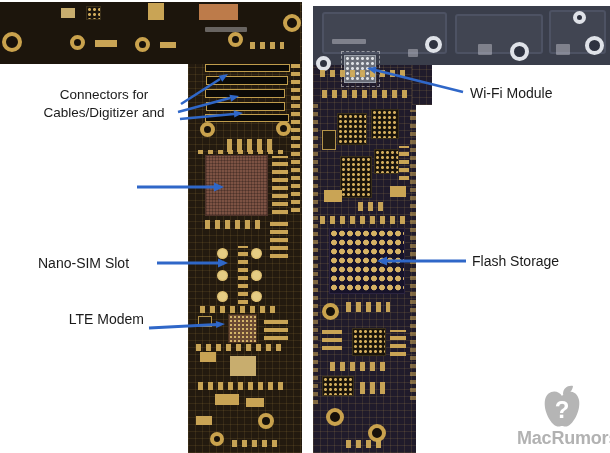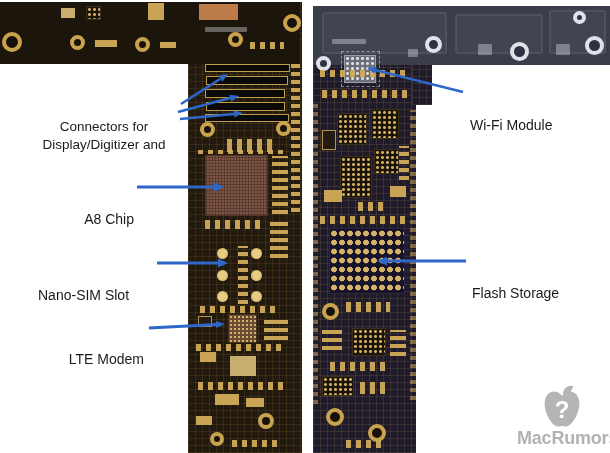--- a/index.html
+++ b/index.html
@@ -40,21 +40,21 @@
         background-image:radial-gradient(circle at 2.5px 2.5px,#dde0e4 1.2px,rgba(0,0,0,0) 1.7px);
         background-size:5px 5px;}
   .flash{background-color:#17132a;border:1px solid #2c2440;
          background-image:radial-gradient(circle at 4px 4.5px,#d6b264 2.6px,rgba(0,0,0,0) 3.2px);
          background-size:8px 9px;}
   .simdot{border-radius:50%;background:radial-gradient(circle,#e6cd84 0 45%,#c9a24d 100%);}
   .chipdark{background:#241c12;border:1px solid #b5944a;box-sizing:border-box;}
   .shield{border:2px solid #4d5263;border-radius:3px;background:rgba(255,255,255,.04);box-sizing:border-box;}
   .wtext{background:rgba(228,228,236,.38);border-radius:1px;}
   
-  .lab{position:absolute;font-size:13.5px;line-height:17.5px;color:#1a1a1a;white-space:nowrap;margin-top:32px;}
+  .lab{position:absolute;font-size:13.5px;line-height:17.5px;color:#1a1a1a;white-space:nowrap;}
   .lab div{display:block;}
   .arrow-svg{position:absolute;left:0;top:0;pointer-events:none;}
   .brand{position:absolute;font-size:18px;font-weight:bold;color:#b2b2b2;letter-spacing:-.2px;}
 </style>
 </head>
 <body>
 
 <div class="stage">
 
   <div class="abs lstrip" style="left:188px;top:2px;width:114px;height:451px;"></div>
@@ -178,25 +178,24 @@
       <polygon points="225,324 216.2,328.1 215.8,320.9" stroke="none"></polygon>
       <line x1="463" y1="92" x2="375" y2="70" stroke-width="2.6"></line>
       <polygon points="367,68 376.6,66.7 374.9,73.7" stroke="none"></polygon>
       <line x1="466" y1="261" x2="386" y2="261" stroke-width="3"></line>
       <polygon points="377,261 387,256.6 387,265.4" stroke="none"></polygon>
     </g>
   </svg>
 
   <div class="lab" style="left:25px;top:86px;width:158px;text-align:center;">
     <div>Connectors for</div>
-    <div>Display/Digitizer and</div>
+    <div>Cables/Digitizer and</div>
   </div>
-  <div class="lab" style="left:50px;top:179px;width:84px;text-align:right;font-size:14px;">A8 Chip</div>
   <div class="lab" style="left:38px;top:255px;width:114px;text-align:left;font-size:14px;">Nano-SIM Slot</div>
-  <div class="lab" style="left:48px;top:319px;width:96px;text-align:right;font-size:14px;">LTE Modem</div>
+  <div class="lab" style="left:48px;top:311px;width:96px;text-align:right;font-size:14px;">LTE Modem</div>
   <div class="lab" style="left:470px;top:85px;width:110px;font-size:14px;">Wi-Fi Module</div>
   <div class="lab" style="left:472px;top:253px;width:110px;font-size:14px;">Flash Storage</div>
 
   <svg class="abs" style="left:541px;top:385px;" width="42" height="46" viewBox="0 0 42 46">
     <path fill="#b5b5b5" d="M21 11 C17 4 6 5 4 15 C2 26 10 39 15 41 C18 42.3 19.5 41 21 41 C22.5 41 24 42.3 27 41 C32 39 40 26 38 15 C36 5 25 4 21 11 Z"></path>
     <path fill="#b5b5b5" d="M22 9 C22 3 27 0 32 1 C31.5 6.5 27 9.8 22 9 Z"></path>
     <text x="21" y="33" text-anchor="middle" fill="#ffffff" style="font:bold 24px 'Liberation Sans',sans-serif;">?</text>
   </svg>
   <div class="brand" style="left:517px;top:428px;width:90px;text-align:center;">MacRumors</div>
 

